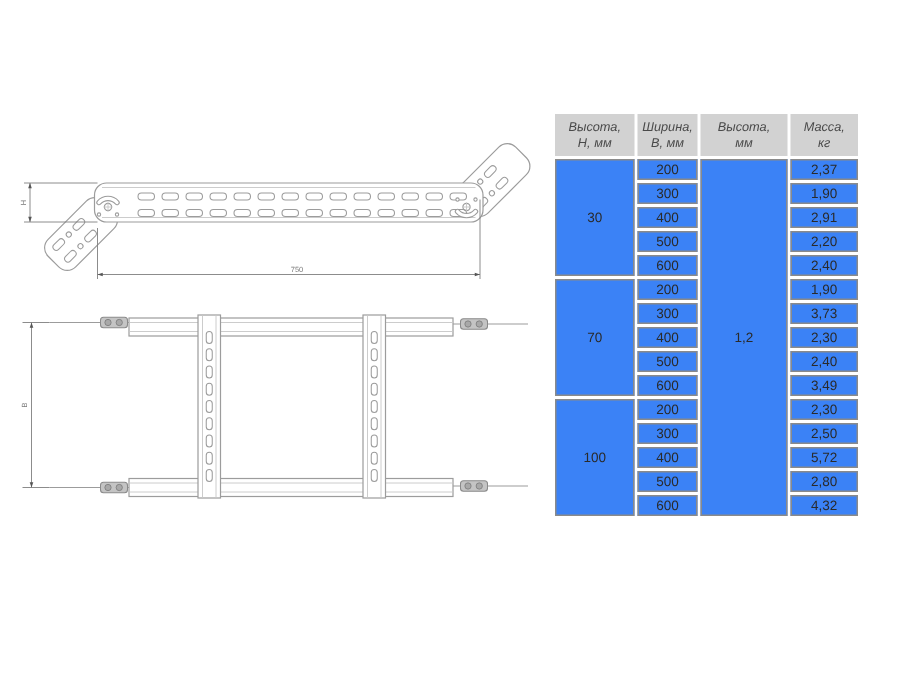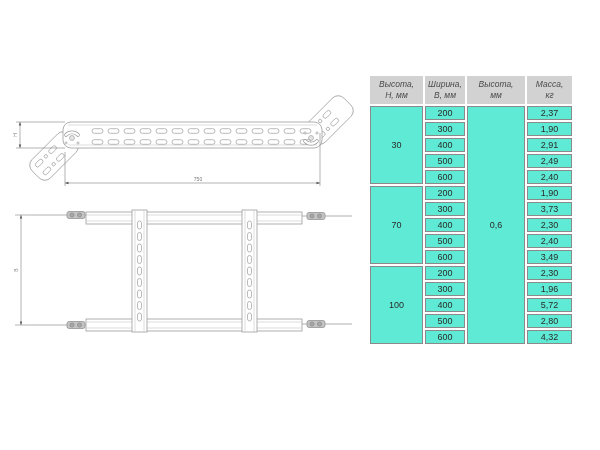--- a/index.html
+++ b/index.html
@@ -4,21 +4,21 @@
 <style>
   html,body{margin:0;padding:0;background:#fff;}
   .canvas{position:relative;width:600px;height:450px;background:#ffffff;overflow:hidden;
           font-family:"Liberation Sans",sans-serif;}
   
   .spec-table{position:absolute;left:368px;top:74px;border-collapse:separate;border-spacing:2px;
               table-layout:fixed;}
   .spec-table th{background:#d2d2d2;color:#4a4a4a;font-weight:400;font-size:8.5px;line-height:1.3;
                  padding:3px 0;white-space:pre-line;text-align:center;vertical-align:middle;font-style:italic;}
   .spec-table td{border:1px solid #8a8a8a;font-size:9px;color:#2a2a2a;text-align:center;
-                 vertical-align:middle;height:12px;line-height:12px;padding:0;background:#5eead4;}
+                 vertical-align:middle;height:12px;line-height:12px;padding:0;background:#3b82f6;}
   
   .drawing{position:absolute;}
   .outline{fill:none;stroke:#9c9c9c;stroke-width:0.8;}
   .thin{fill:none;stroke:#c6c6c6;stroke-width:0.6;}
   .slot{fill:#ffffff;stroke:#9c9c9c;stroke-width:0.7;}
   .dim{fill:none;stroke:#7f7f7f;stroke-width:0.6;}
   .dimarrow{fill:#555555;stroke:none;}
   .dimtext{fill:#7a7a7a;font-size:5px;font-family:"Liberation Sans",sans-serif;text-anchor:middle;}
   .hw{fill:#c4c4c4;stroke:#8a8a8a;stroke-width:0.7;}
   .hwdot{fill:#a8a8a8;stroke:#777777;stroke-width:0.5;}
@@ -226,34 +226,34 @@
         <th>Высота,
 мм</th>
         <th>Масса,
 кг</th>
       </tr>
     </thead>
     <tbody id="spec-body">
         <tr>
           <td rowspan="5">30</td>
           <td>200</td>
-          <td rowspan="15">0,6</td>
+          <td rowspan="15">1,2</td>
           <td>2,37</td>
         </tr>
         <tr>
           <td>300</td>
           <td>1,90</td>
         </tr>
         <tr>
           <td>400</td>
           <td>2,91</td>
         </tr>
         <tr>
           <td>500</td>
-          <td>2,49</td>
+          <td>2,20</td>
         </tr>
         <tr>
           <td>600</td>
           <td>2,40</td>
         </tr>
         <tr>
           <td rowspan="5">70</td>
           <td>200</td>
           <td>1,90</td>
         </tr>
@@ -273,21 +273,21 @@
           <td>600</td>
           <td>3,49</td>
         </tr>
         <tr>
           <td rowspan="5">100</td>
           <td>200</td>
           <td>2,30</td>
         </tr>
         <tr>
           <td>300</td>
-          <td>1,96</td>
+          <td>2,50</td>
         </tr>
         <tr>
           <td>400</td>
           <td>5,72</td>
         </tr>
         <tr>
           <td>500</td>
           <td>2,80</td>
         </tr>
         <tr>

